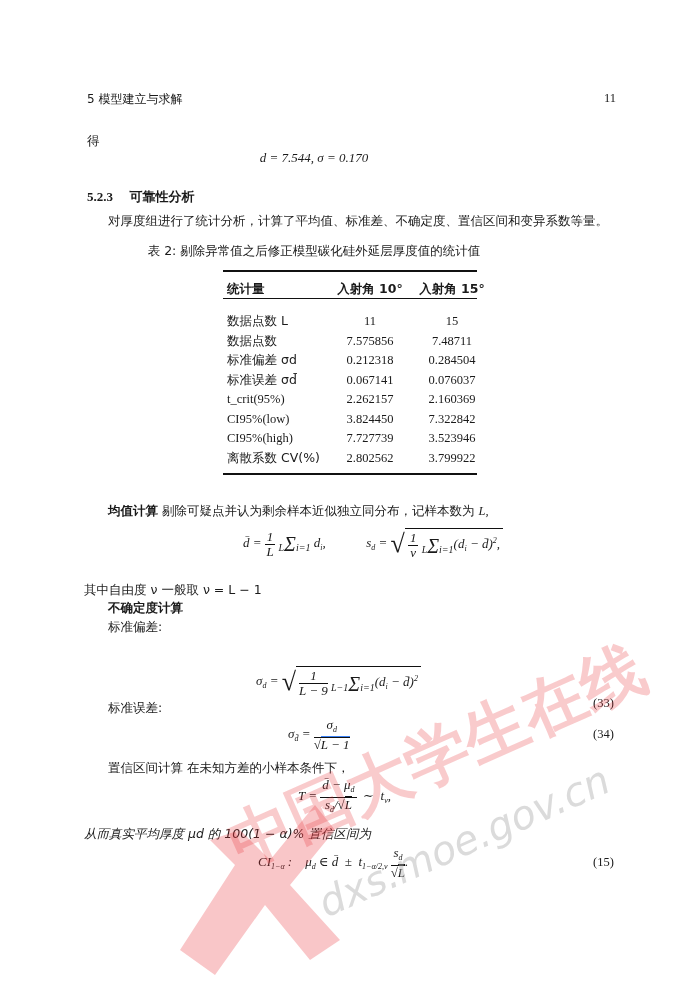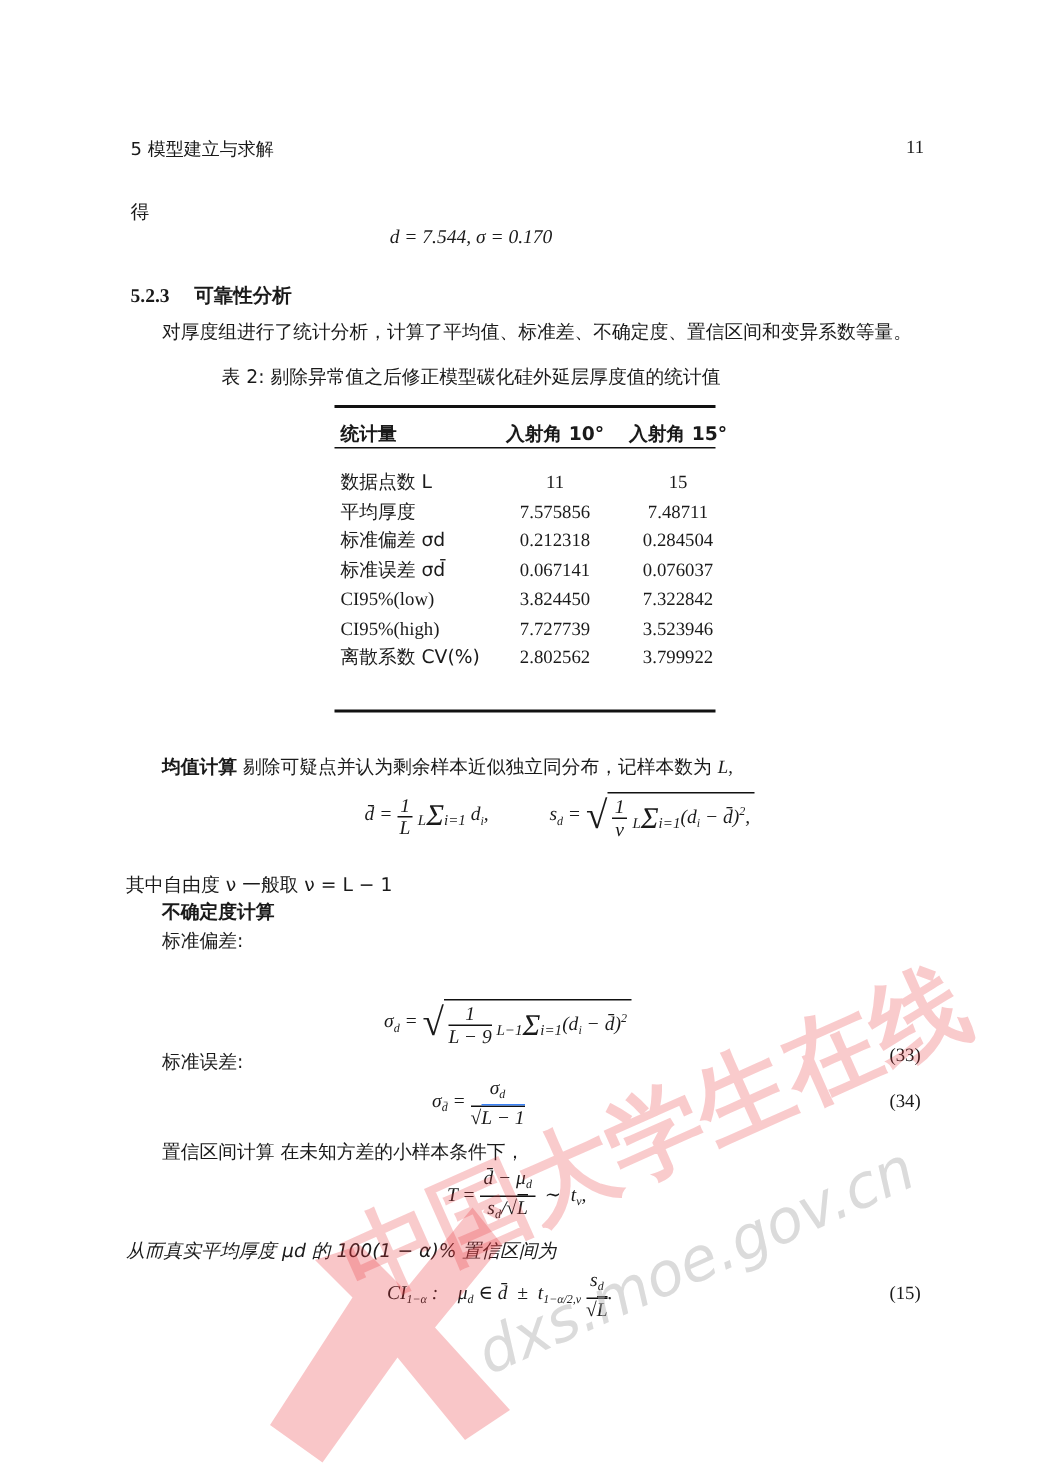--- a/index.html
+++ b/index.html
@@ -64,33 +64,38 @@
   </tr>
   <tr style="height:5px;">
         <td colspan="3" style="height:5px;padding:0;"></td>
       </tr>
   <tr>
         <td class="lab">数据点数 L</td>
         <td class="num rm">11</td>
         <td class="num rm">15</td>
       </tr>
   <tr>
-        <td class="lab">平均厚度</td>
+        <td class="lab">数据点数</td>
         <td class="num rm">7.575856</td>
         <td class="num rm">7.48711</td>
       </tr>
   <tr>
         <td class="lab">标准偏差 σd</td>
         <td class="num rm">0.212318</td>
         <td class="num rm">0.284504</td>
       </tr>
   <tr>
         <td class="lab">标准误差 σd̄</td>
         <td class="num rm">0.067141</td>
         <td class="num rm">0.076037</td>
+      </tr>
+  <tr>
+        <td class="lab rm">t_crit(95%)</td>
+        <td class="num rm">2.262157</td>
+        <td class="num rm">2.160369</td>
       </tr>
   <tr>
         <td class="lab rm">CI95%(low)</td>
         <td class="num rm">3.824450</td>
         <td class="num rm">7.322842</td>
       </tr>
   <tr>
         <td class="lab rm">CI95%(high)</td>
         <td class="num rm">7.727739</td>
         <td class="num rm">3.523946</td>

